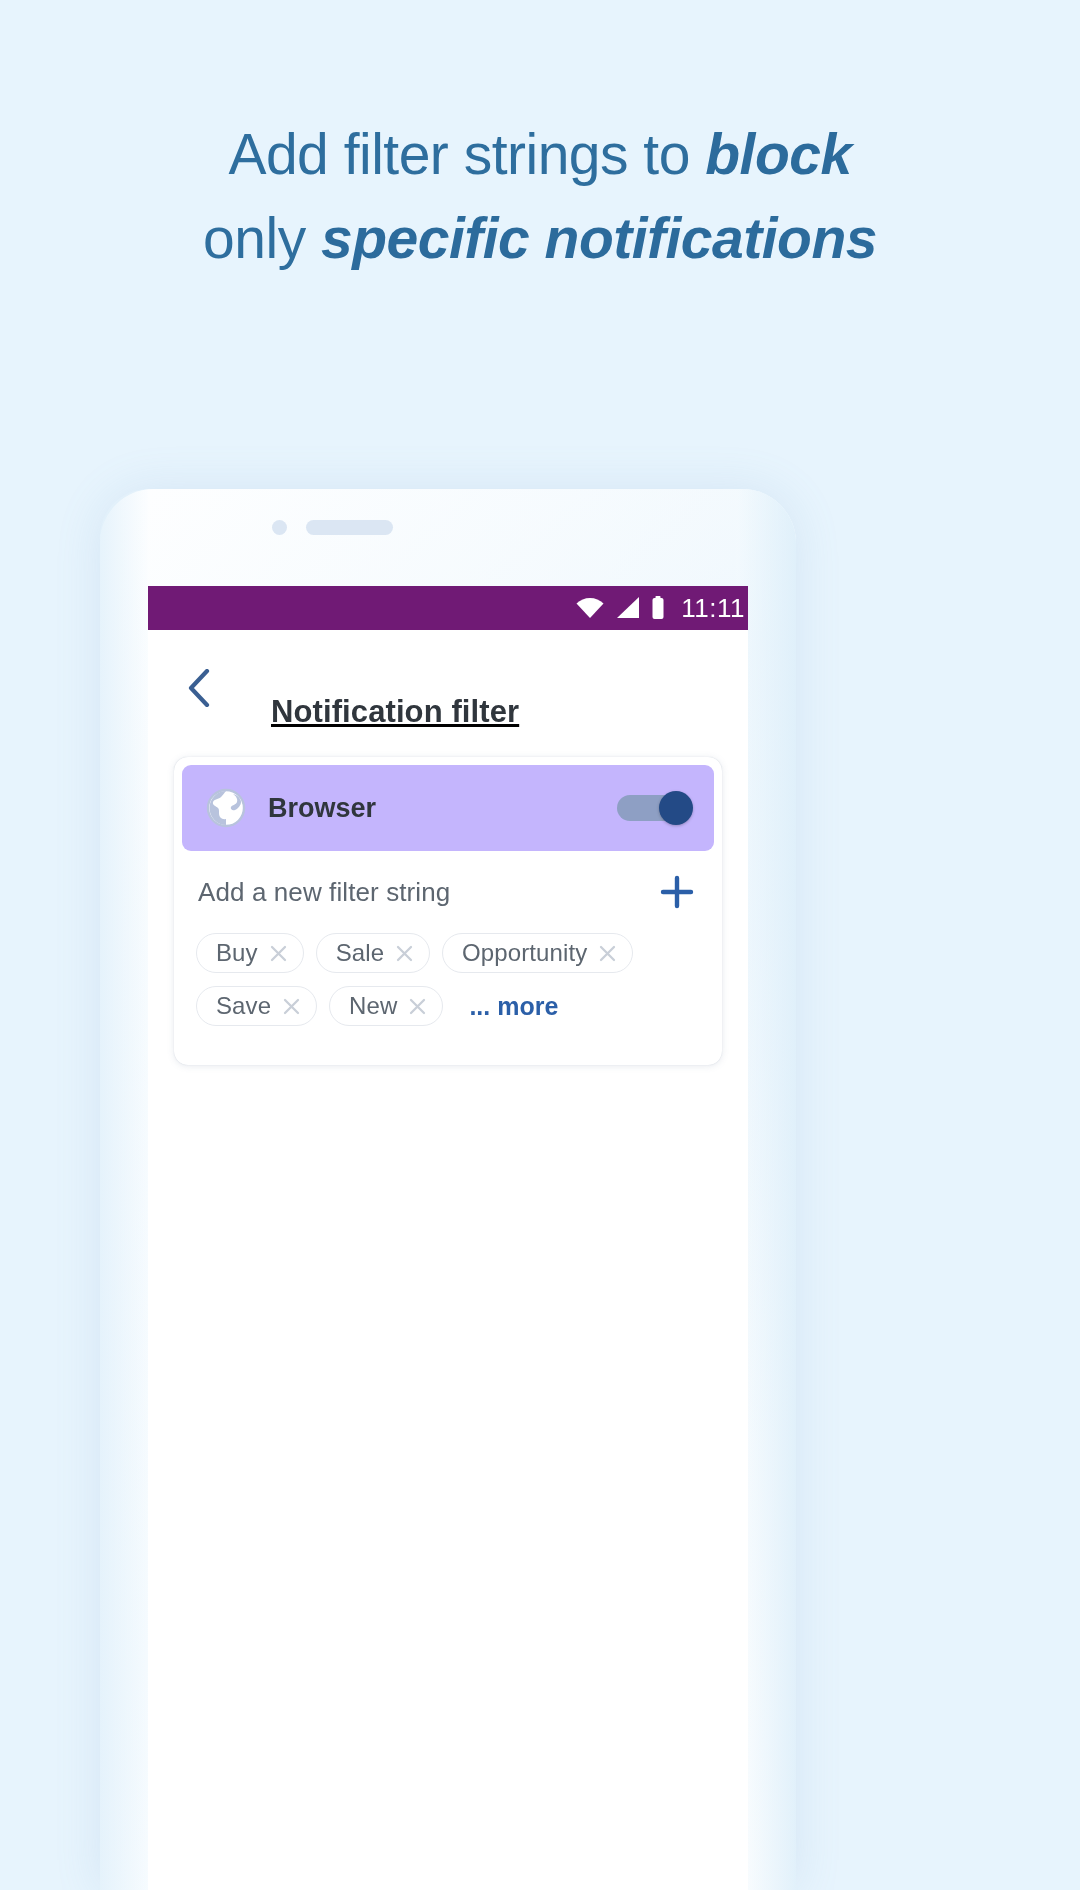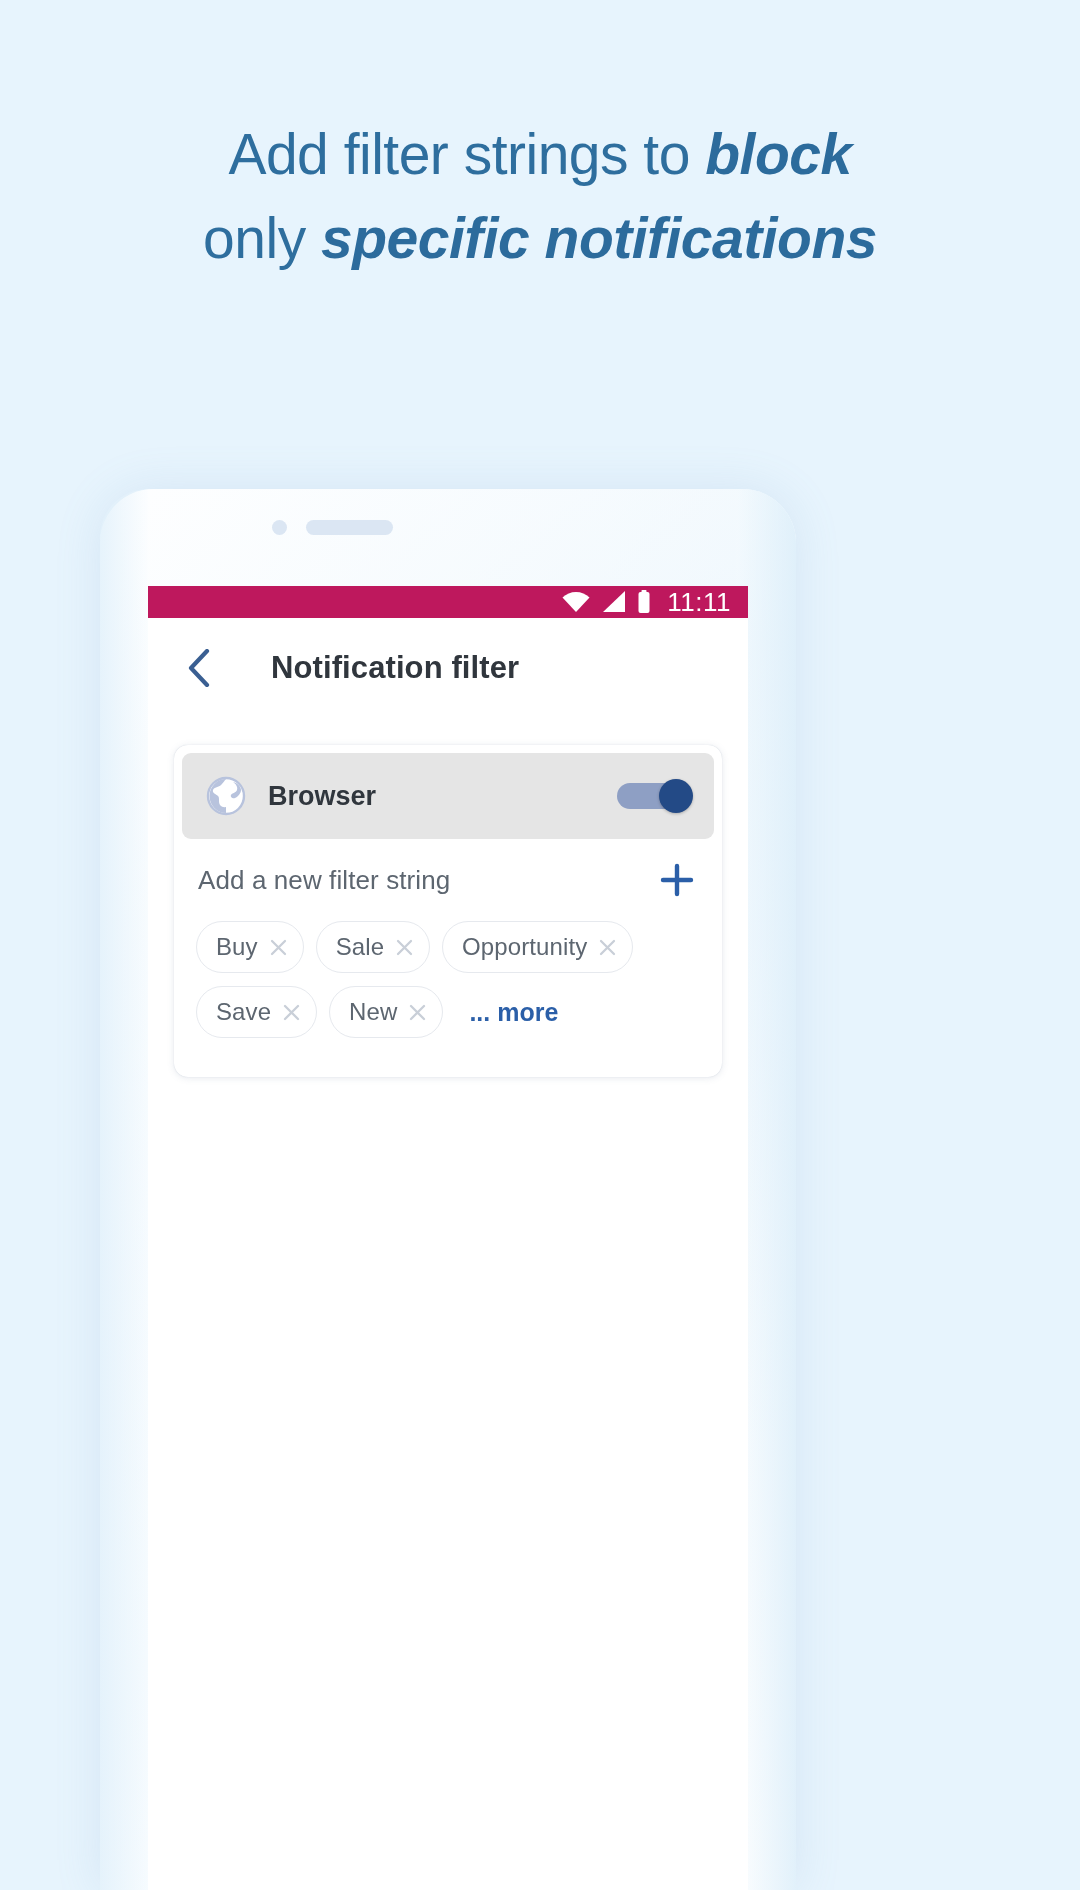--- a/index.html
+++ b/index.html
@@ -85,45 +85,46 @@
     top: 586px;
     width: 600px;
     height: 1304px;
     background: #ffffff;
     overflow: hidden;
   }
 
   
   .statusbar {
     position: relative;
-    height: 32px;
-    background: #be185d;
+    height: 44px;
+    background: #701a75;
     display: flex;
     align-items: center;
     justify-content: flex-end;
-    padding-right: 17px;
+    padding-right: 3px;
     gap: 11px;
   }
   .sb-icon { display: block; }
   .sb-time {
     color: #ffffff;
     font-size: 26px;
     font-weight: 400;
     letter-spacing: 0.5px;
     margin-left: 5px;
     line-height: 1;
   }
 
   
   .appbar {
     position: relative;
     height: 100px;
     display: flex;
-    align-items: center;
+    align-items: flex-end;
     background: #ffffff;
+    text-decoration: underline;
   }
   .back-btn {
     width: 84px;
     height: 84px;
     display: flex;
     align-items: center;
     justify-content: center;
     margin-left: 9px;
     cursor: pointer;
   }
@@ -142,21 +143,21 @@
     background: #ffffff;
     border-radius: 14px;
     box-shadow: 0 1px 7px rgba(100, 120, 150, 0.16), 0 0 1px rgba(100,120,150,0.3);
     overflow: hidden;
     padding-bottom: 26px;
   }
 
   .app-row {
     display: flex;
     align-items: center;
-    background: #e5e5e5;
+    background: #c4b5fd;
     height: 86px;
     padding: 0 21px 0 24px;
     margin: 8px 8px 0 8px;
     border-radius: 9px;
     cursor: pointer;
   }
   .app-icon {
     width: 40px;
     height: 40px;
     flex: 0 0 40px;
@@ -227,21 +228,21 @@
   .chips-row {
     display: flex;
     align-items: center;
     gap: 12px;
     margin-bottom: 13px;
     flex-wrap: nowrap;
   }
   .chip {
     display: inline-flex;
     align-items: center;
-    height: 52px;
+    height: 40px;
     padding: 0 15px 0 19px;
     border: 1.4px solid #e6e9ee;
     border-radius: 26px;
     background: #ffffff;
     cursor: pointer;
     white-space: nowrap;
   }
   .chip-label {
     font-size: 24px;
     color: #5d6670;

